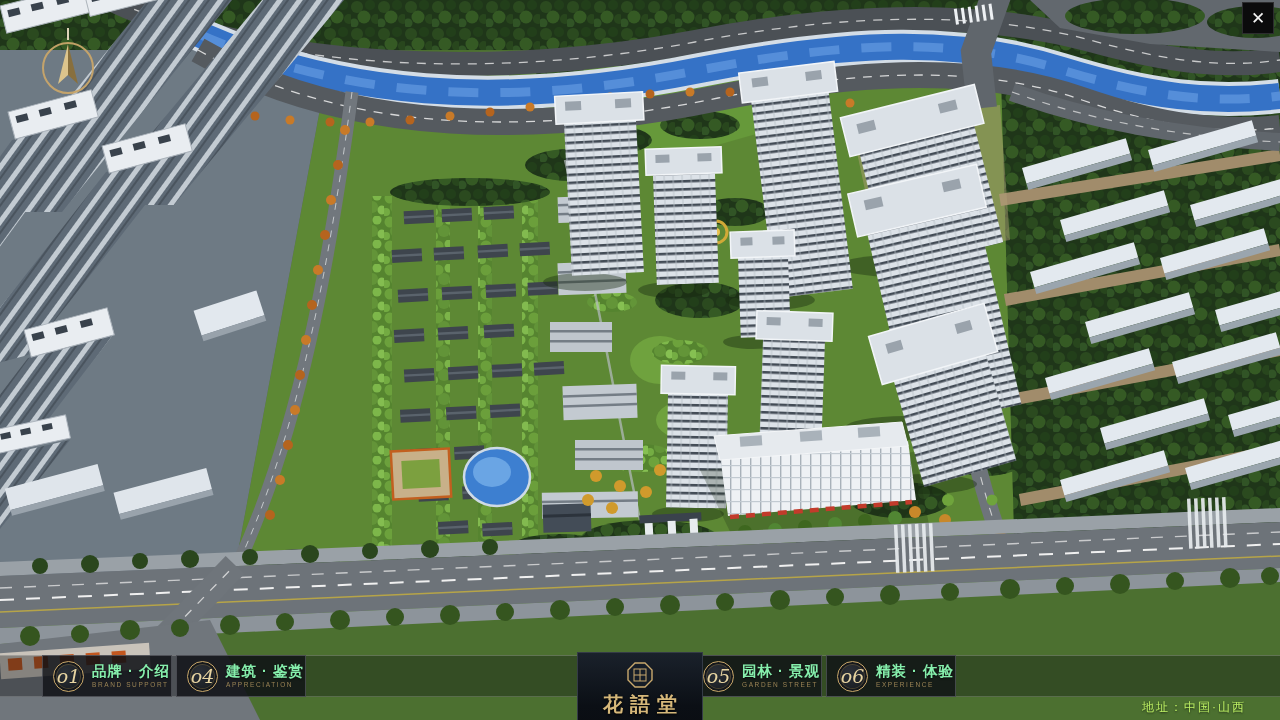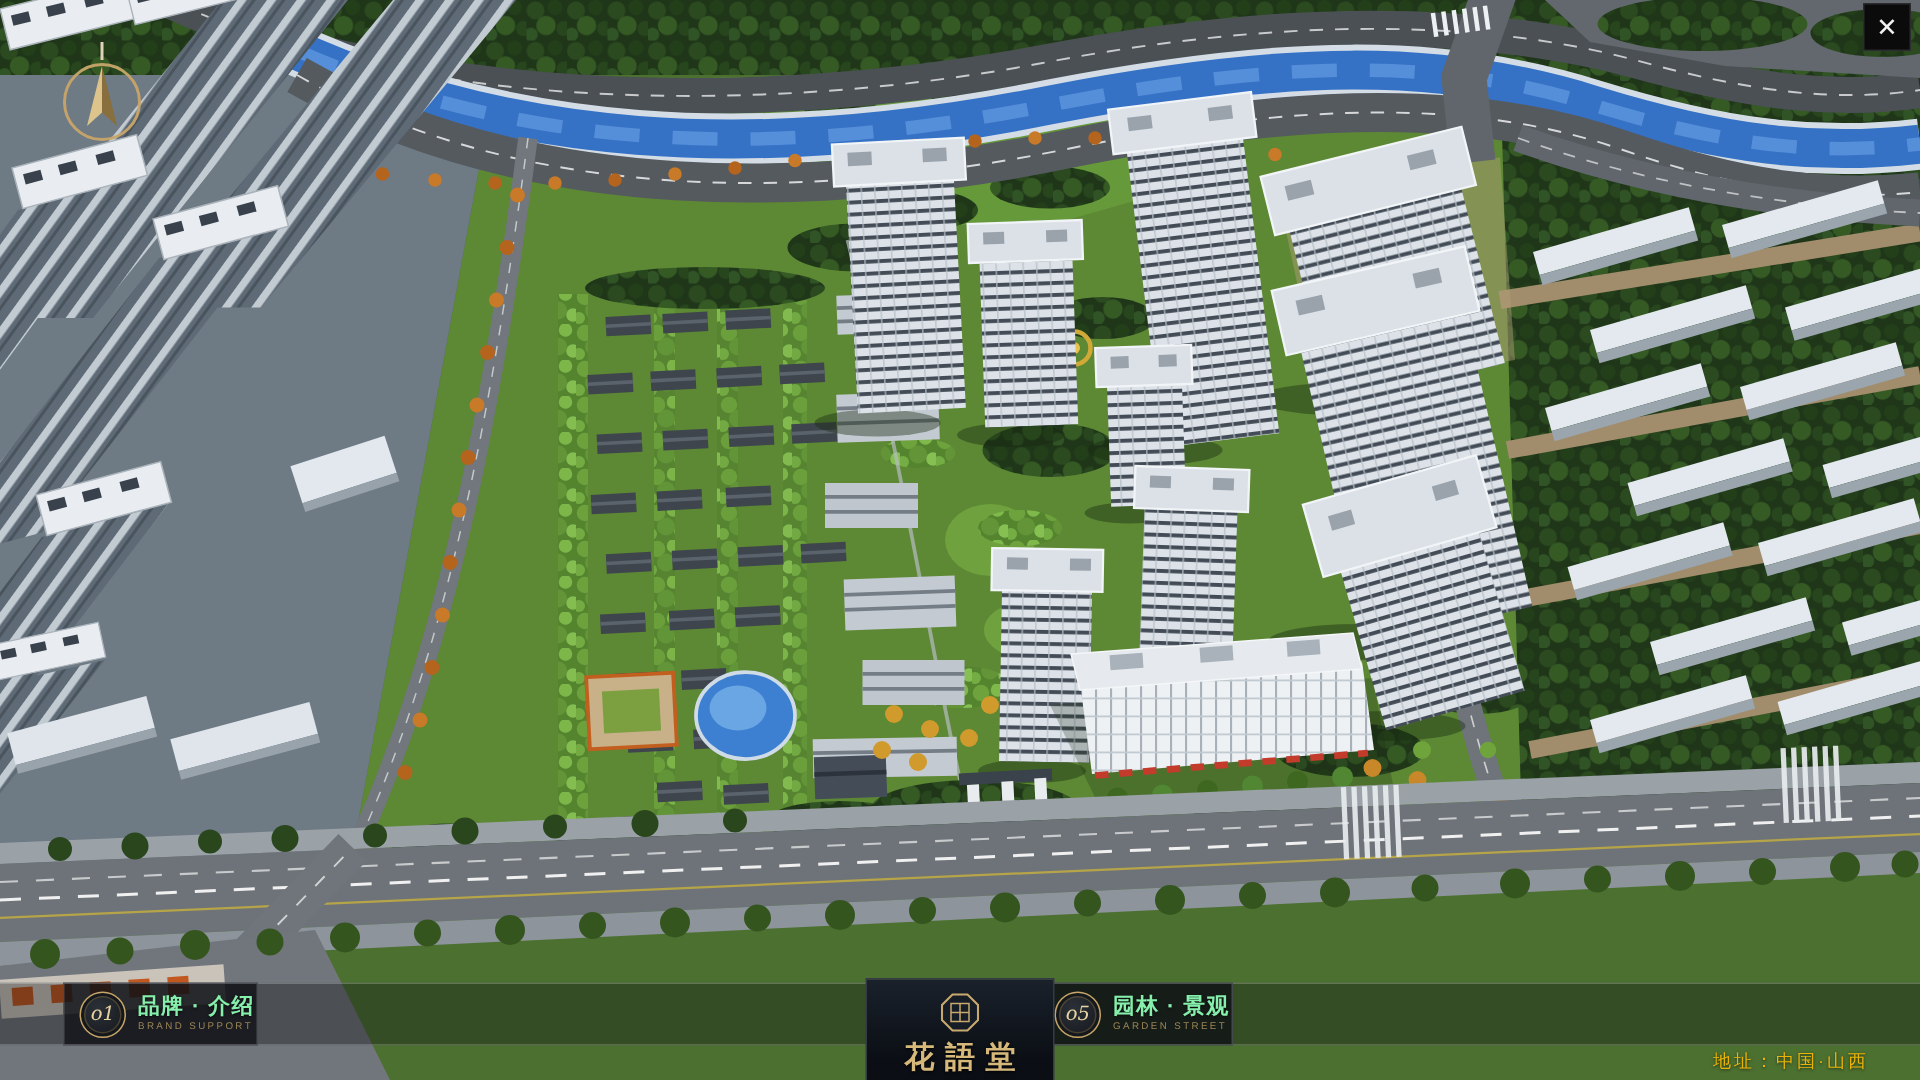--- a/index.html
+++ b/index.html
@@ -4,38 +4,38 @@
 <style>
   html,body{margin:0;padding:0;background:#000;}
   .stage{position:relative;width:1280px;height:720px;overflow:hidden;background:#3f5d28;
          font-family:"Liberation Sans","DejaVu Sans",sans-serif;}
   .scene{position:absolute;inset:0;}
   
   .close-btn{position:absolute;top:2px;right:6px;width:32px;height:32px;background:#0b0b0c;
              color:#f2f2f2;font-size:17px;line-height:32px;text-align:center;cursor:pointer;
              border:1px solid #2c2c2e;box-sizing:border-box;}
   .compass{position:absolute;left:38px;top:28px;width:60px;height:70px;opacity:.95;}
-  .address{position:absolute;right:34px;top:699px;color:#eab308;font-size:12px;
+  .address{position:absolute;right:34px;top:699px;color:#bef264;font-size:12px;
            letter-spacing:2px;text-shadow:0 1px 2px rgba(0,0,0,.6);}
   
   .navbar-bg{position:absolute;left:0;top:655px;width:1280px;height:42px;
              background:rgba(10,12,15,.35);
              border-top:1px solid rgba(255,255,255,.22);
              border-bottom:1px solid rgba(255,255,255,.18);box-sizing:border-box;}
   .nav-group{position:absolute;top:655px;height:42px;display:flex;gap:4px;}
   .nav-left{left:42px;}
   .nav-right{left:692px;}
   .nav-item{width:130px;height:42px;box-sizing:border-box;display:flex;align-items:center;
             gap:8px;padding-left:10px;background:rgba(14,16,20,.78);
             border:1px solid rgba(190,195,205,.28);cursor:pointer;}
   .badge{width:29px;height:29px;flex:0 0 29px;border-radius:50%;
          border:1px solid #c6a568;box-shadow:inset 0 0 0 2px #14171c,inset 0 0 0 3px #8a744066;
          background:radial-gradient(circle at 40% 35%,#2b3038,#14171b);
          color:#e7d4a1;font-family:"DejaVu Serif","Liberation Serif",serif;font-style:italic;
-         font-size:13px;display:flex;align-items:center;justify-content:center;}
+         font-size:19px;display:flex;align-items:center;justify-content:center;}
   .nav-txt{display:flex;flex-direction:column;line-height:1;}
   .zh{color:#86efac;font-weight:bold;font-size:14.5px;letter-spacing:1px;white-space:nowrap;
       text-shadow:0 1px 2px rgba(0,0,0,.7);}
   .en{color:#9b8455;font-size:6.5px;letter-spacing:1.6px;margin-top:3px;white-space:nowrap;}
   
   .logo-panel{position:absolute;left:577px;top:652px;width:126px;height:78px;z-index:5;
               background:linear-gradient(#1a212b,#0b0f15 70%,#0a0d12);
               border:1px solid #343b46;box-sizing:border-box;display:flex;flex-direction:column;
               align-items:center;justify-content:center;padding-top:5px;cursor:pointer;}
   .logo-panel::after{content:"";position:absolute;bottom:-5px;left:4px;right:4px;height:5px;
@@ -542,20 +542,27 @@
   <div class="navbar-bg"></div>
 
   <div class="nav-group nav-left">
     <div class="nav-item">
       <div class="badge">o1</div>
       <div class="nav-txt">
           <span class="zh">品牌 · 介绍</span>
         <span class="en">BRAND SUPPORT</span>
         </div>
     </div>
+    <div class="nav-item">
+      <div class="badge">o4</div>
+      <div class="nav-txt">
+          <span class="zh">建筑 · 鉴赏</span>
+        <span class="en">APPRECIATION</span>
+        </div>
+    </div>
   </div>
 
   <div class="logo-panel">
     <svg class="seal" viewBox="0 0 26 26">
       <polygon points="8,1 18,1 25,8 25,18 18,25 8,25 1,18 1,8" fill="#161d27" stroke="#c9a96e" stroke-width="1.4"></polygon>
       <rect x="7" y="7" width="12" height="12" fill="none" stroke="#c9a96e" stroke-width="1"></rect>
       <line x1="13" y1="7" x2="13" y2="19" stroke="#c9a96e" stroke-width="1"></line>
       <line x1="7" y1="13" x2="19" y2="13" stroke="#c9a96e" stroke-width="1"></line>
     </svg>
     <div class="logo-title">花語堂</div>
@@ -563,17 +570,24 @@
   </div>
 
   <div class="nav-group nav-right">
     <div class="nav-item">
       <div class="badge">o5</div>
       <div class="nav-txt">
           <span class="zh">园林 · 景观</span>
         <span class="en">GARDEN STREET</span>
         </div>
     </div>
+    <div class="nav-item">
+      <div class="badge">o6</div>
+      <div class="nav-txt">
+          <span class="zh">精装 · 体验</span>
+        <span class="en">EXPERIENCE</span>
+        </div>
+    </div>
   </div>
 
   <div class="address">地址：中国·山西</div>
 
 </div>
 
 </body></html>

